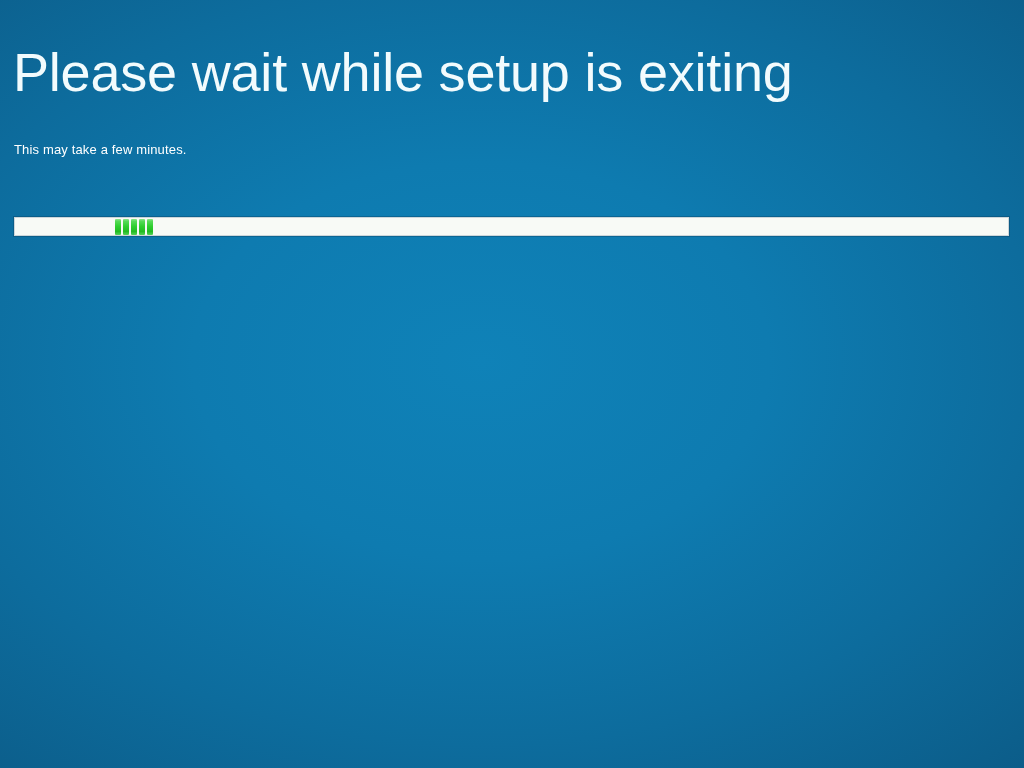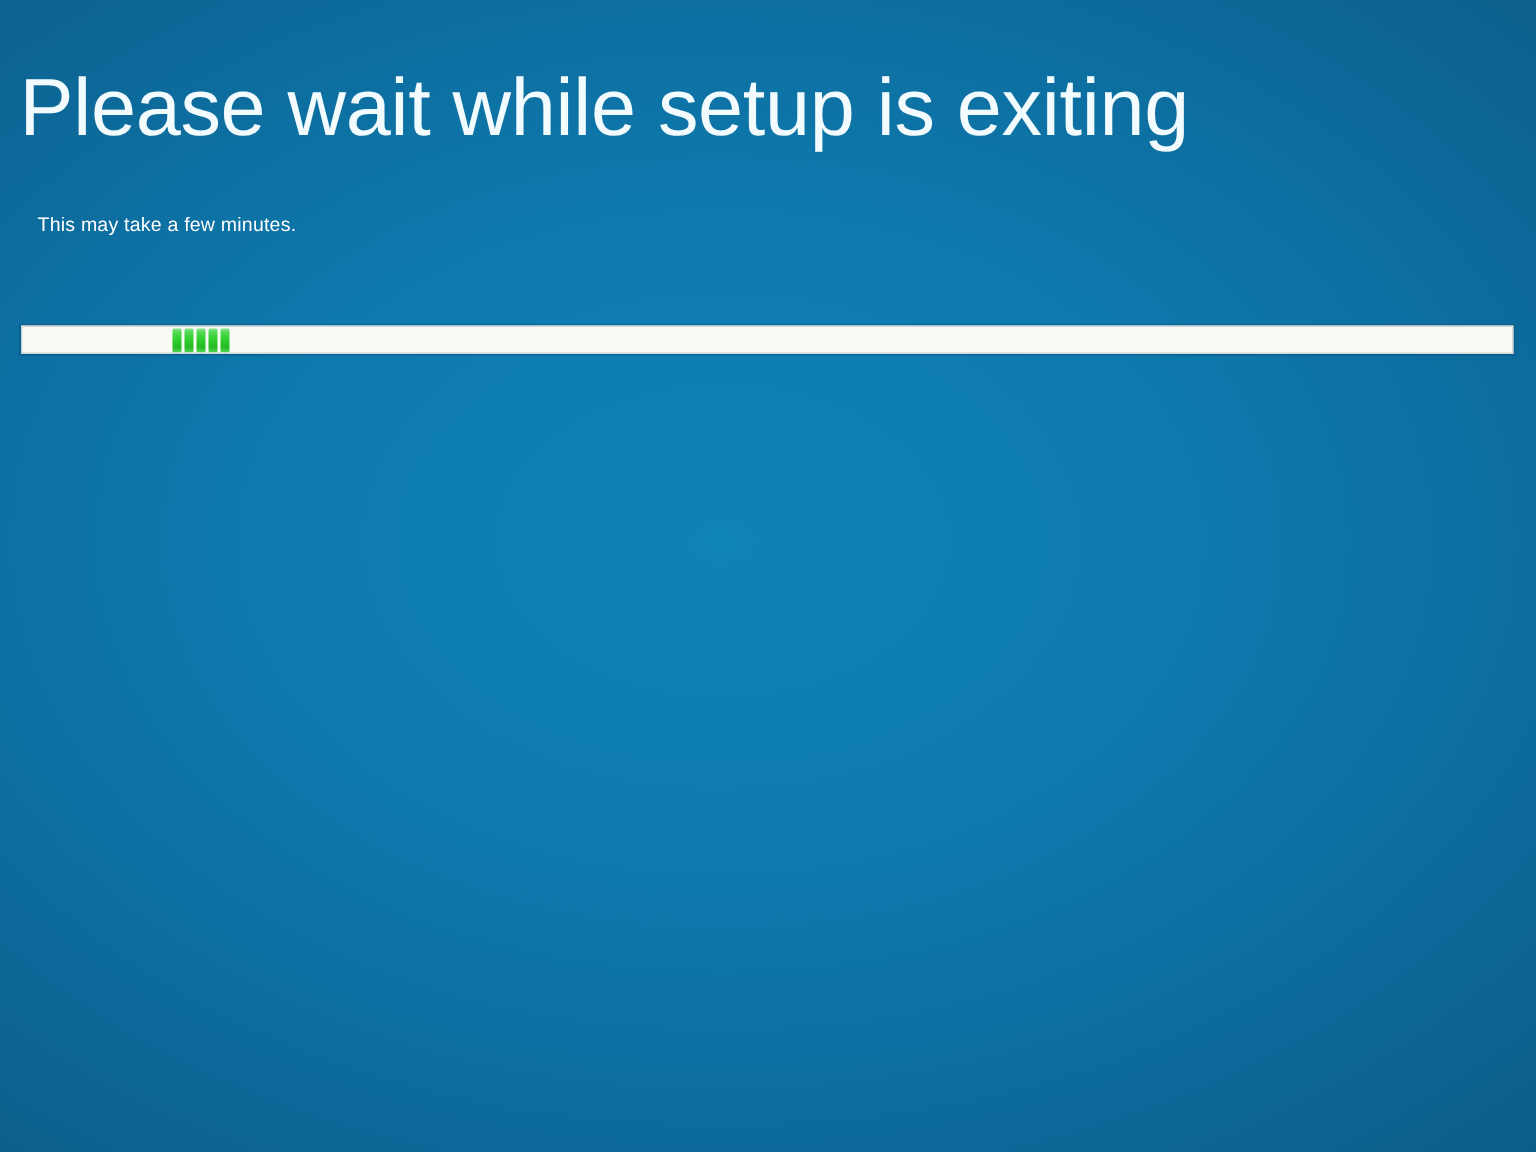--- a/index.html
+++ b/index.html
@@ -37,21 +37,20 @@
 
   .subtitle {
     position: absolute;
     left: 14px;
     top: 142px;
     font-size: 13px;
     font-weight: 400;
     color: #ffffff;
     letter-spacing: 0.15px;
     white-space: nowrap;
-    margin-left: 11px;
   }
 
   .progress-track {
     position: absolute;
     left: 14px;
     top: 217px;
     width: 995px;
     height: 19px;
     box-sizing: border-box;
     background: #f8faf6;

